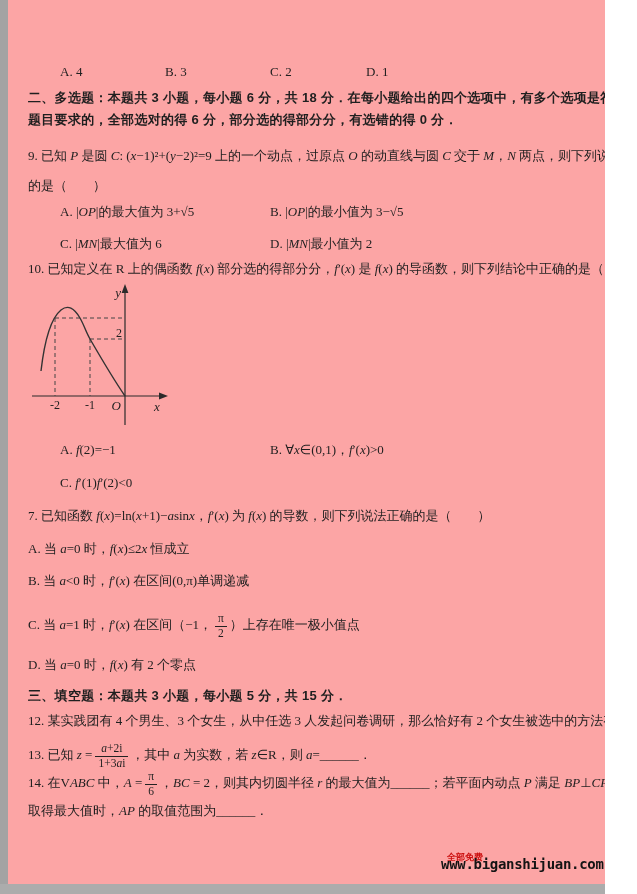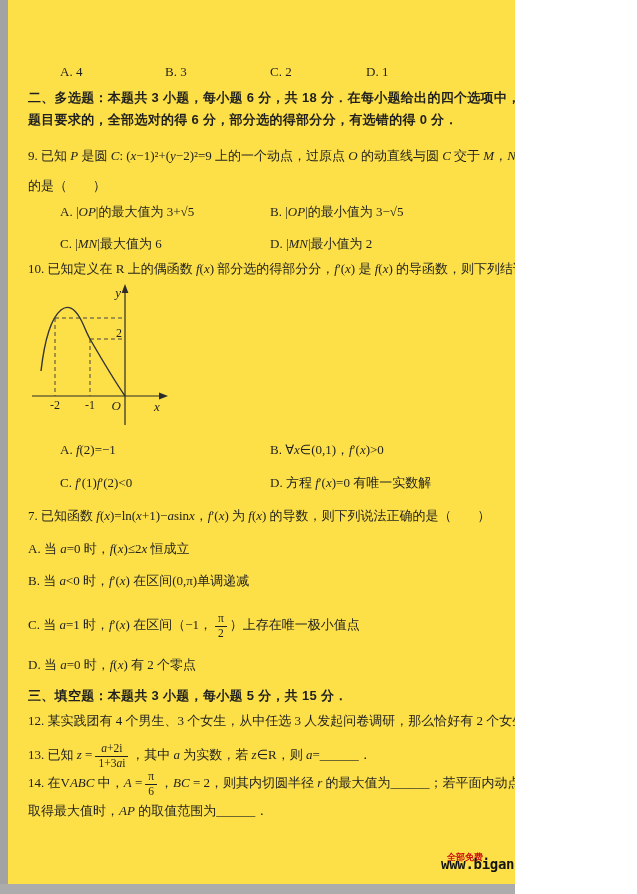--- a/index.html
+++ b/index.html
@@ -1,16 +1,16 @@
 <!DOCTYPE html>
 <html><head>
 <meta charset="utf-8">
 <style>
   html,body{margin:0;padding:0;}
-  .page{position:relative;width:515px;height:894px;background:#fde047;overflow:hidden;
+  .page{position:relative;width:605px;height:894px;background:#fca5a5;overflow:hidden;
         font-family:"Liberation Serif",serif;color:#1f1f1f;}
   .edge{position:absolute;z-index:6;}
   .edge-left{left:0;top:0;width:8px;height:894px;background:#a3a3a3;}
   .edge-right{left:617px;top:0;width:20px;height:894px;background:#c9c9c9;border-left:1px solid #9a9a9a;box-sizing:border-box;}
   .edge-bottom{left:0;top:884px;width:637px;height:10px;background:#acacac;}
   .line{position:absolute;left:28px;font-size:13px;line-height:20px;white-space:nowrap;}
   .hdr{font-family:"Liberation Sans",sans-serif;font-weight:bold;font-size:13px;letter-spacing:.3px;}
   .row{position:absolute;left:28px;width:585px;font-size:13px;line-height:20px;white-space:nowrap;margin-left:32px;}
   .row .c2{position:absolute;left:210px;top:0;}
   .abs{position:absolute;top:0;}
@@ -77,21 +77,20 @@
     <text x="29" y="126" font-size="12" text-anchor="middle">-2</text>
     <text x="64" y="126" font-size="12" text-anchor="middle">-1</text>
   </svg>
 
   <div class="row" style="top:440px">
     <span><span>A.  </span><i>f</i><span>(2)=−1</span></span>
     <span class="c2"><span>B.  ∀</span><i>x</i><span>∈(0,1)，</span><i>f</i><span>′(</span><i>x</i><span>)&gt;0</span></span>
   </div>
   <div class="row" style="top:473px">
     <span><span>C.  </span><i>f</i><span>′(1)</span><i>f</i><span>′(2)&lt;0</span></span>
-    <span class="c2"><span>D. 方程 </span><i>f</i><span>′(</span><i>x</i><span>)=0 有唯一实数解</span></span>
   </div>
 
   <div class="line" style="top:506px"><span>7. 已知函数 </span><i>f</i><span>(</span><i>x</i><span>)=ln(</span><i>x</i><span>+1)−</span><i>a</i><span>sin</span><i>x</i><span>，</span><i>f</i><span>′(</span><i>x</i><span>) 为 </span><i>f</i><span>(</span><i>x</i><span>) 的导数，则下列说法正确的是（　　）</span></div>
   <div class="line" style="top:539px"><span>A. 当 </span><i>a</i><span>=0 时，</span><i>f</i><span>(</span><i>x</i><span>)≤2</span><i>x</i><span> 恒成立</span></div>
   <div class="line" style="top:571px"><span>B. 当 </span><i>a</i><span>&lt;0 时，</span><i>f</i><span>′(</span><i>x</i><span>) 在区间(0,π)单调递减</span></div>
   <div class="line tall" style="top:603px">
     <span><span>C. 当 </span><i>a</i><span>=1 时，</span><i>f</i><span>′(</span><i>x</i><span>) 在区间（−1，</span></span><span class="frac"><span class="num"><span>π</span></span><span class="den"><span>2</span></span></span><span><span>）上存在唯一极小值点</span></span>
   </div>
   <div class="line" style="top:655px"><span>D. 当 </span><i>a</i><span>=0 时，</span><i>f</i><span>(</span><i>x</i><span>) 有 2 个零点</span></div>
 

